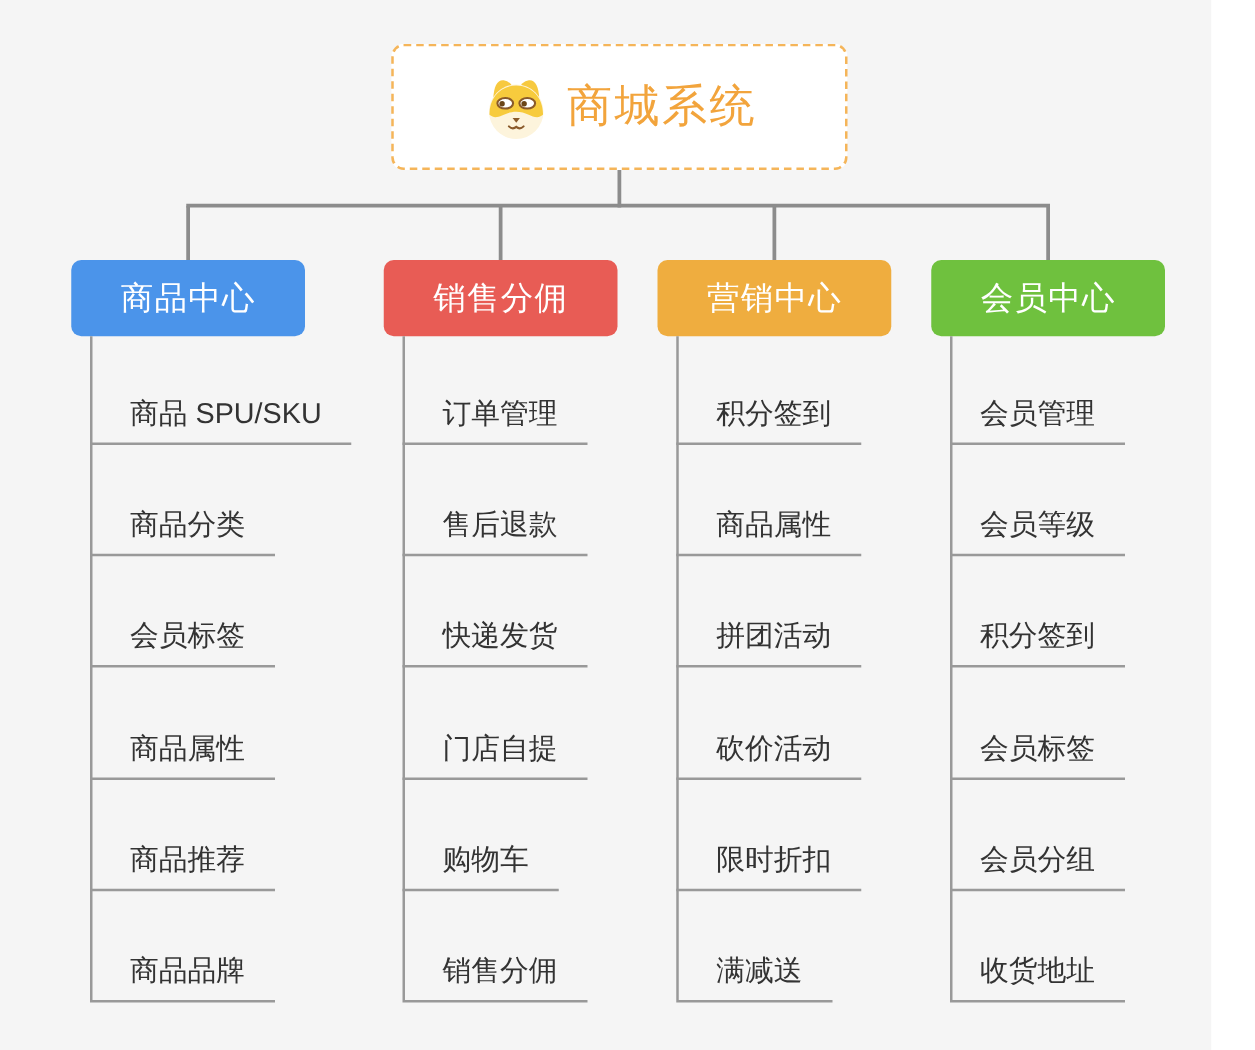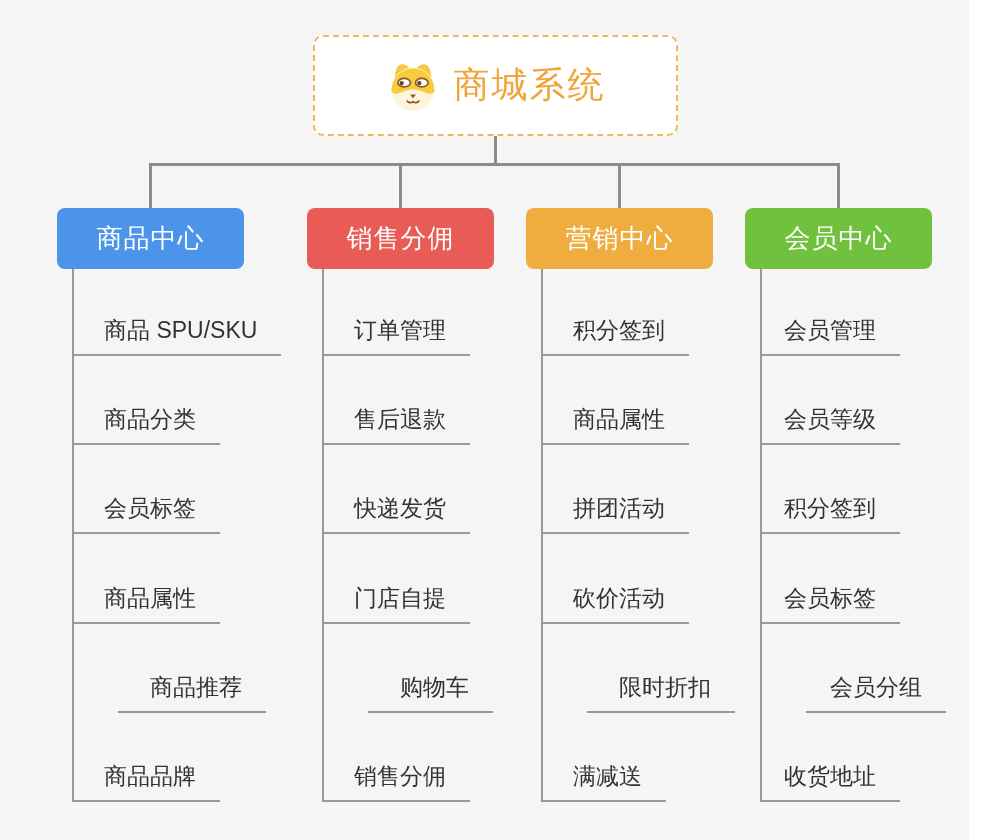--- a/index.html
+++ b/index.html
@@ -37,21 +37,21 @@
   
   .item {
     position:absolute; box-sizing:border-box; height:48px;
     display:flex; align-items:flex-end;
     padding:0 24px 8px 32px;
     border-bottom:2px solid #999999;
     font-size:23px; color:#333333; white-space:nowrap;
   }
   .c0 { left:72px; } .c1 { left:322px; } .c2 { left:541px; } .c3 { left:760px;padding-left:24px; }
   .r0 { top:308px; } .r1 { top:397px; } .r2 { top:486px; }
-  .r3 { top:576px; } .r4 { top:665px;margin-left:46px; } .r5 { top:754px; }
+  .r3 { top:576px; } .r4 { top:665px; } .r5 { top:754px; }
 </style>
 </head>
 <body>
 
 <div class="canvas">
 
   <div class="connector stub"></div>
   <div class="connector bus"></div>
   <div class="connector drop d0"></div>
   <div class="connector drop d1"></div>

